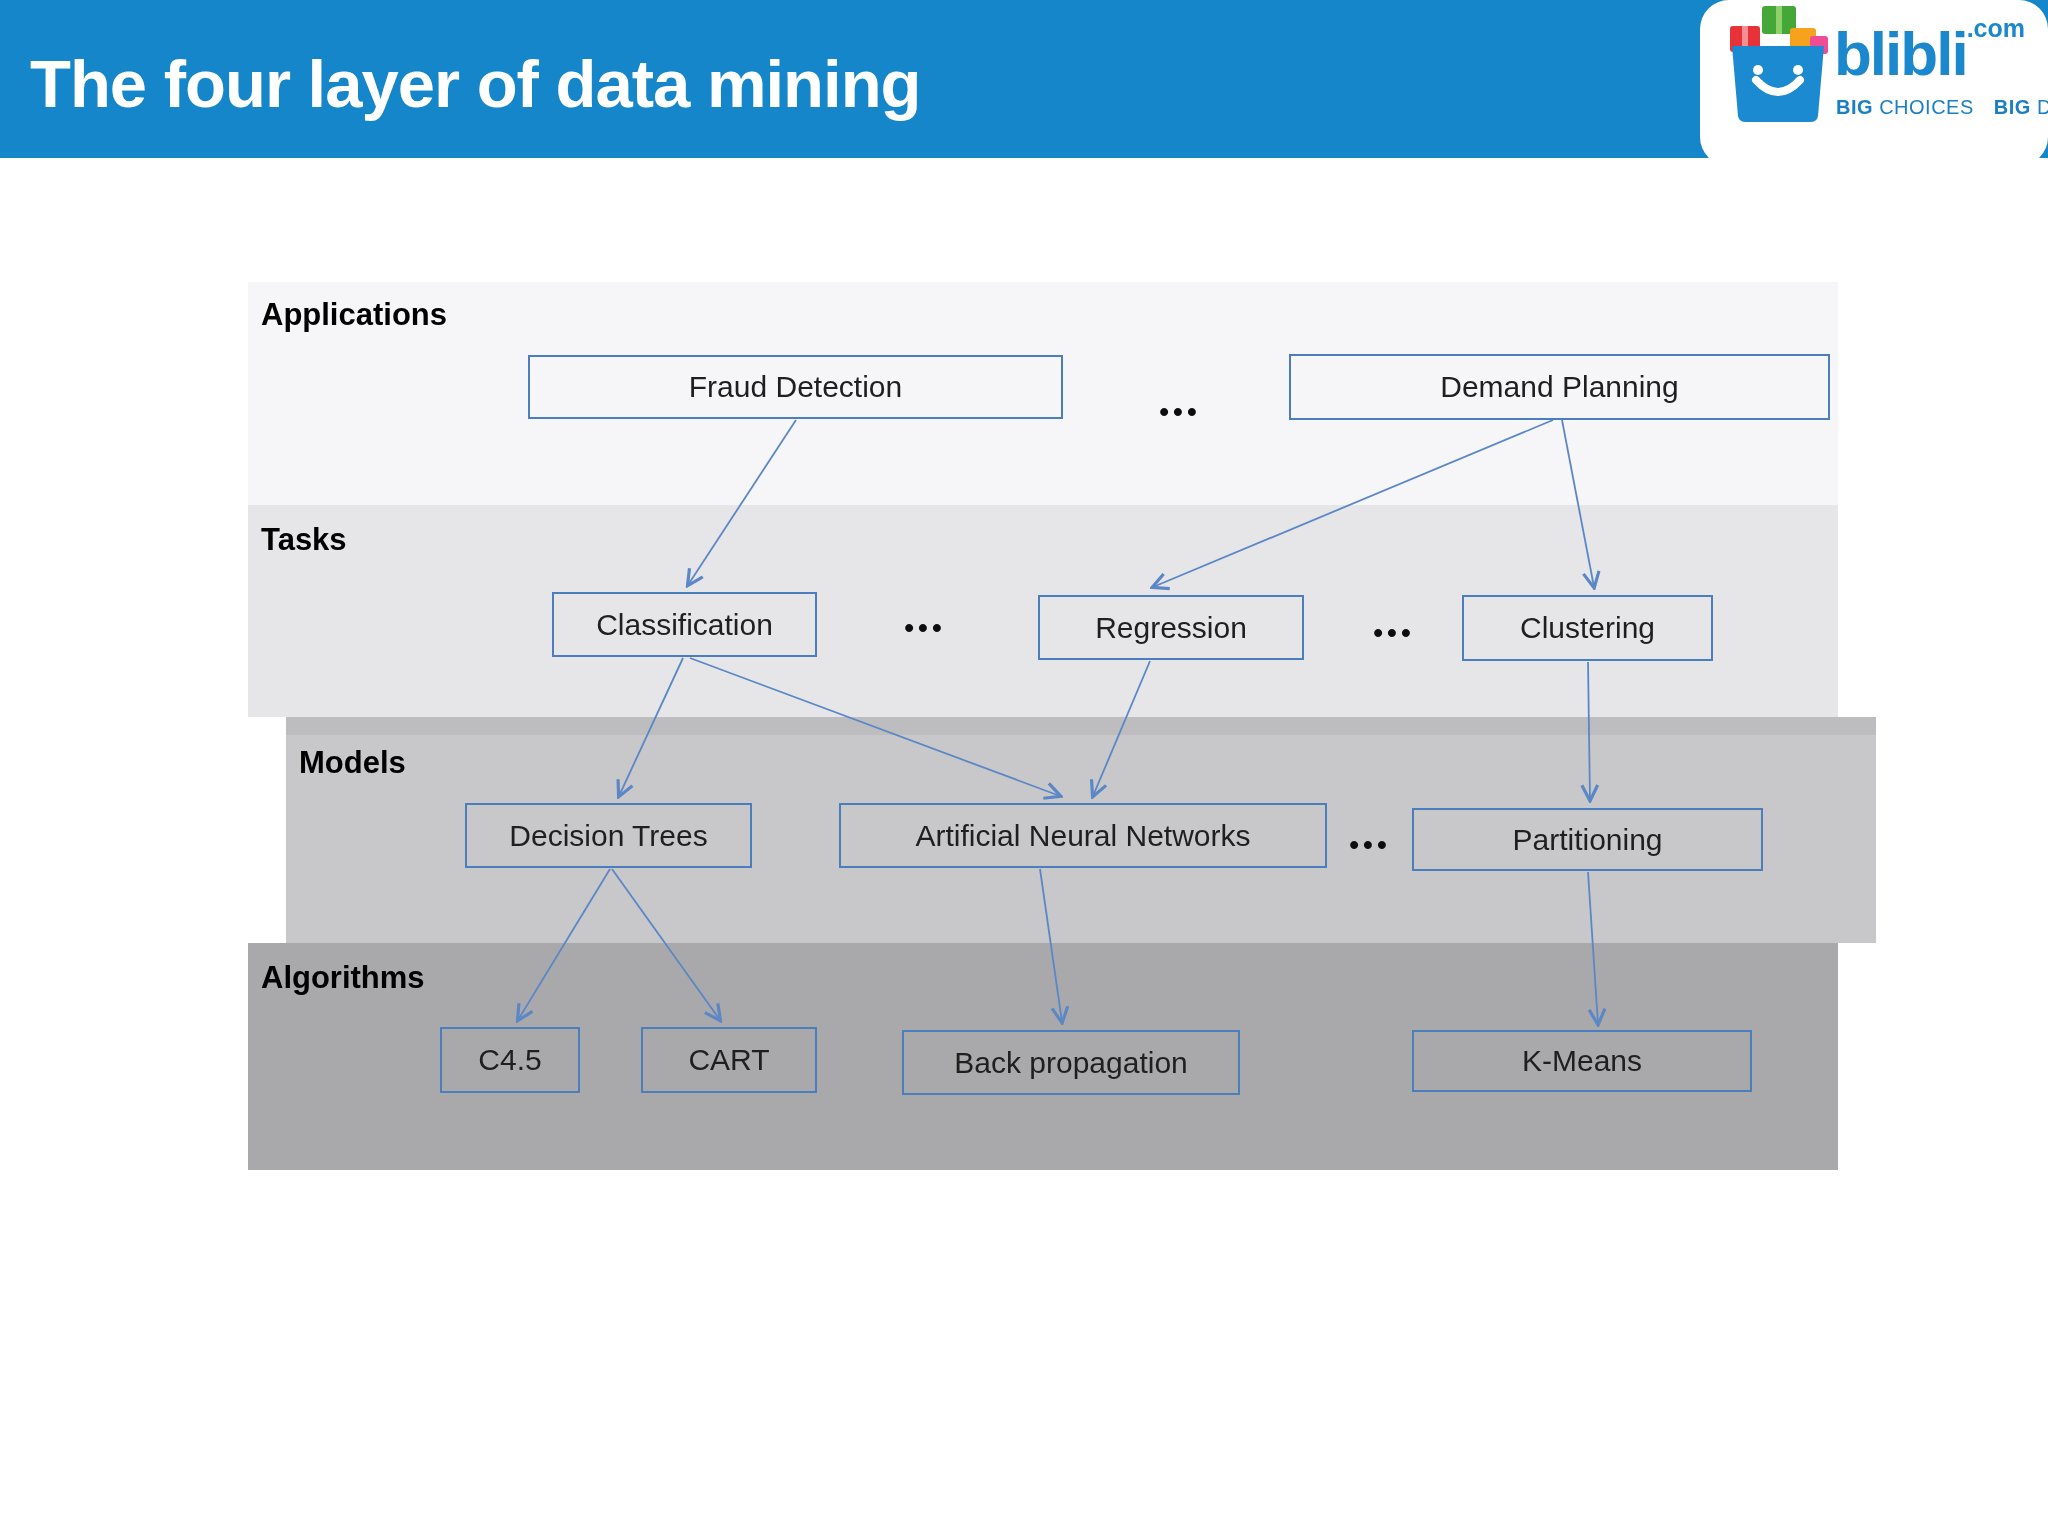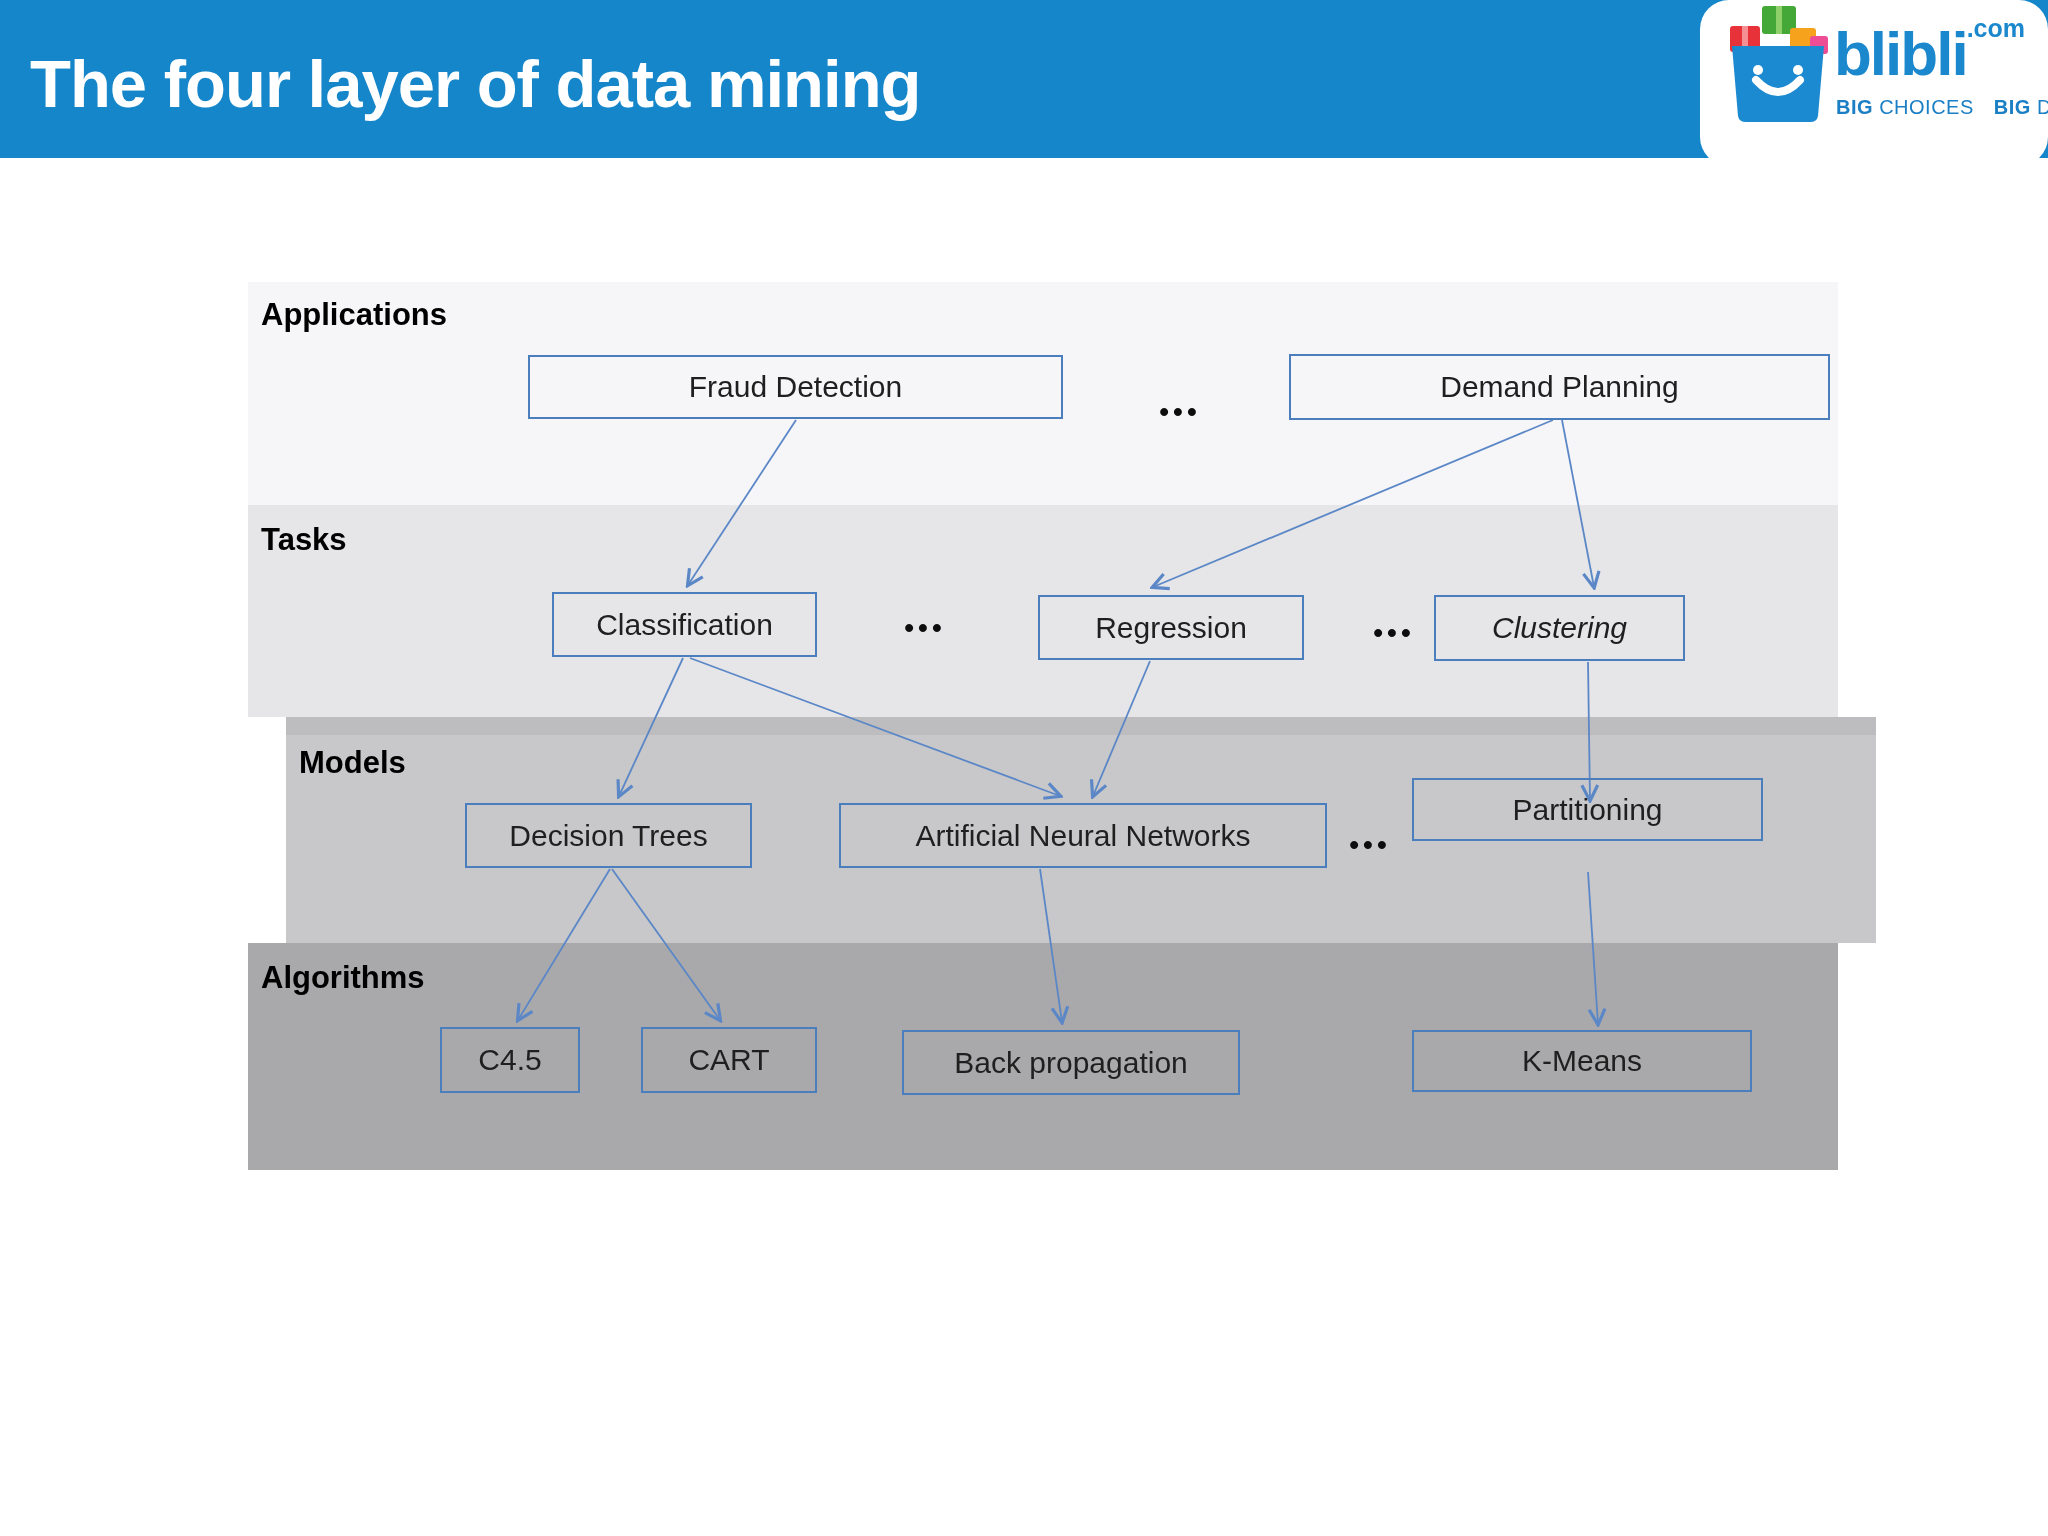--- a/index.html
+++ b/index.html
@@ -46,24 +46,24 @@
   }
   .dots{
     position:absolute;transform:translate(-50%,-50%);
     font-size:28px;font-weight:bold;color:#0d0d0d;letter-spacing:4px;
   }
   
   .n-fraud{left:280px;top:73px;width:535px;height:64px;}
   .n-demand{left:1041px;top:72px;width:541px;height:66px;}
   .n-classification{left:304px;top:310px;width:265px;height:65px;}
   .n-regression{left:790px;top:313px;width:266px;height:65px;}
-  .n-clustering{left:1186px;top:313px;width:251px;height:66px;font-style:italic;}
+  .n-clustering{left:1214px;top:313px;width:251px;height:66px;}
   .n-decision{left:217px;top:521px;width:287px;height:65px;}
   .n-ann{left:591px;top:521px;width:488px;height:65px;}
-  .n-partitioning{left:1164px;top:496px;width:351px;height:63px;}
+  .n-partitioning{left:1164px;top:526px;width:351px;height:63px;}
   .n-c45{left:192px;top:745px;width:140px;height:66px;}
   .n-cart{left:393px;top:745px;width:176px;height:66px;}
   .n-backprop{left:654px;top:748px;width:338px;height:65px;}
   .n-kmeans{left:1164px;top:748px;width:340px;height:62px;}
   .d-apps{left:932px;top:130px;}
   .d-tasks1{left:677px;top:346px;}
   .d-tasks2{left:1146px;top:351px;}
   .d-models{left:1122px;top:563px;}
 </style>
 </head>

